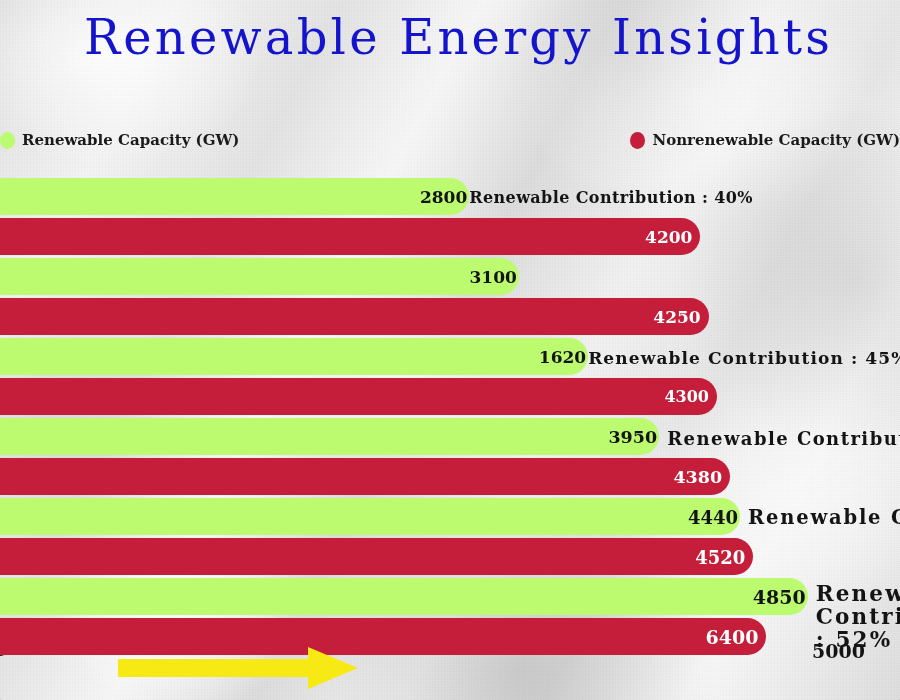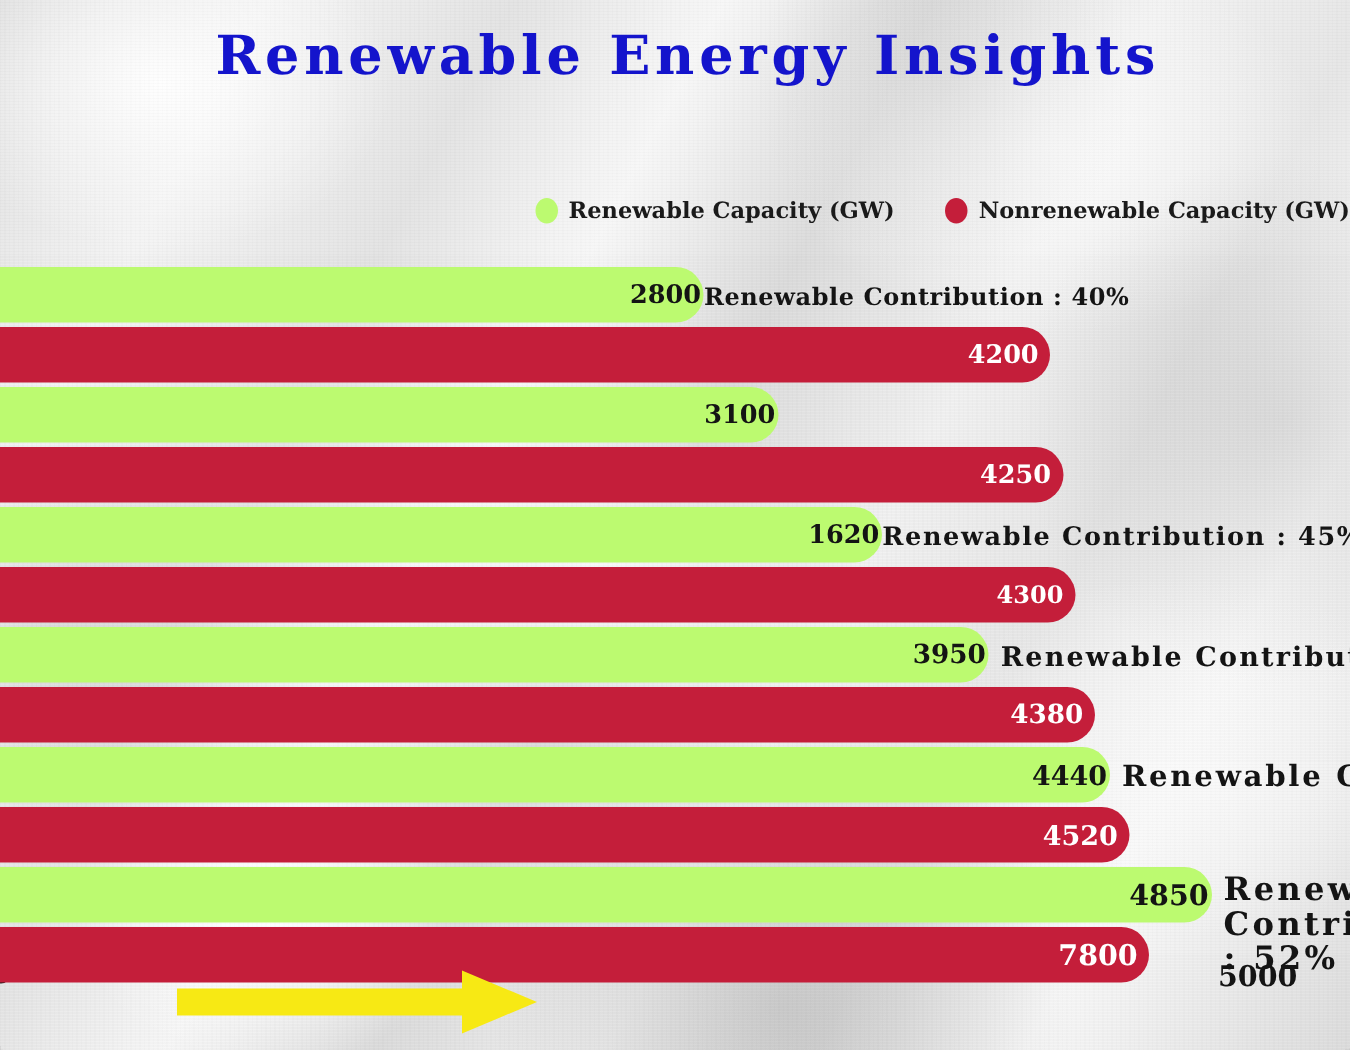--- a/index.html
+++ b/index.html
@@ -60,35 +60,35 @@
 
   
   .title-block {
     position: absolute;
     left: 0; right: 0; top: 8px;
     text-align: center;
     z-index: 5;
   }
   .title-line {
     font-family: "DejaVu Serif", "Liberation Serif", serif;
-    font-weight: bold;
-    font-size: 36px;
+    font-weight: normal;
+    font-size: 48px;
     line-height: 58px;
     letter-spacing: 3.2px;
     white-space: nowrap;
     padding-left: 17px;
   }
 
   
   .legend {
     position: absolute;
     top: 131px;
     left: 0; right: 0;
     display: flex;
-    justify-content: flex-end;
+    justify-content: space-between;
     align-items: center;
     gap: 34px;
     z-index: 5;
   }
   .legend-item { display: flex; align-items: center; gap: 7px; }
   .legend-dot { width: 15px; height: 17px; border-radius: 50%; display: block; }
   .legend-label {
     font-family: "DejaVu Serif", "Liberation Serif", serif;
     font-weight: bold;
     font-size: 15px;
@@ -204,21 +204,21 @@
       <div class="bar-value red-val" style="font-size: 17.5px; right: 177.862px; top: 468.75px;">4380</div>
       <div class="contrib-label nowrap" style="font-size: 18px; letter-spacing: 1.45px; left: 667.145px; top: 428.5px;">Renewable Contribution : 48%</div>
       <div class="bar" style="top: 498px; width: 780.044px; background: rgb(188, 250, 112);"></div>
       <div class="bar" style="top: 538px; width: 793.252px; background: rgb(196, 30, 58);"></div>
       <div class="bar-value green-val" style="font-size: 18px; right: 161.956px; top: 508.5px;">4440</div>
       <div class="bar-value red-val" style="font-size: 18px; right: 154.748px; top: 548.5px;">4520</div>
       <div class="contrib-label nowrap" style="font-size: 19.5px; letter-spacing: 1.8px; left: 748.044px; top: 507.75px;">Renewable Contribution : 50%</div>
       <div class="bar" style="top: 578px; width: 847.735px; background: rgb(188, 250, 112);"></div>
       <div class="bar" style="top: 618px; width: 806.46px; background: rgb(196, 30, 58);"></div>
       <div class="bar-value green-val" style="font-size: 19px; right: 94.265px; top: 588px;">4850</div>
-      <div class="bar-value red-val" style="font-size: 19px; right: 141.54px; top: 628px;">7800</div>
+      <div class="bar-value red-val" style="font-size: 19px; right: 141.54px; top: 628px;">6400</div>
       <div class="contrib-label" style="font-size: 21.5px; letter-spacing: 2.15px; left: 815.735px; width: 150px; top: 583px;">Renewable Contribution : 52%</div>
     </div>
 
   <div class="axis-tick" style="left:-6px; top:638px;">0</div>
   <div class="axis-tick" style="left:812px; top:640px;">5000</div>
 
   <div class="arrow-wrap">
     <svg width="240" height="46" viewBox="0 0 240 46">
       <polygon id="arrow-shape" points="0,14 190,14 190,2 240,23 190,44 190,32 0,32" fill="#f7e914"></polygon>
     </svg>

